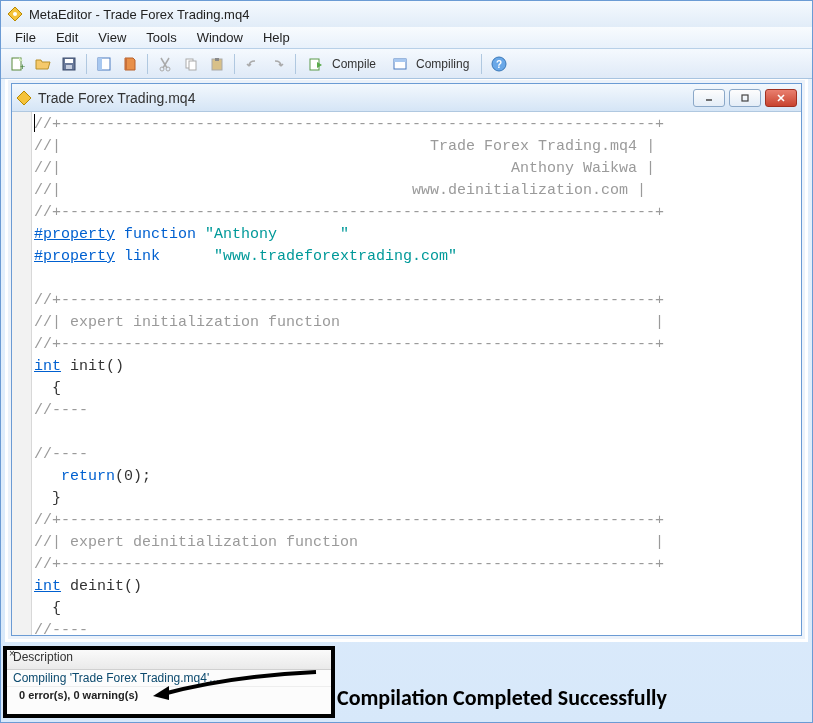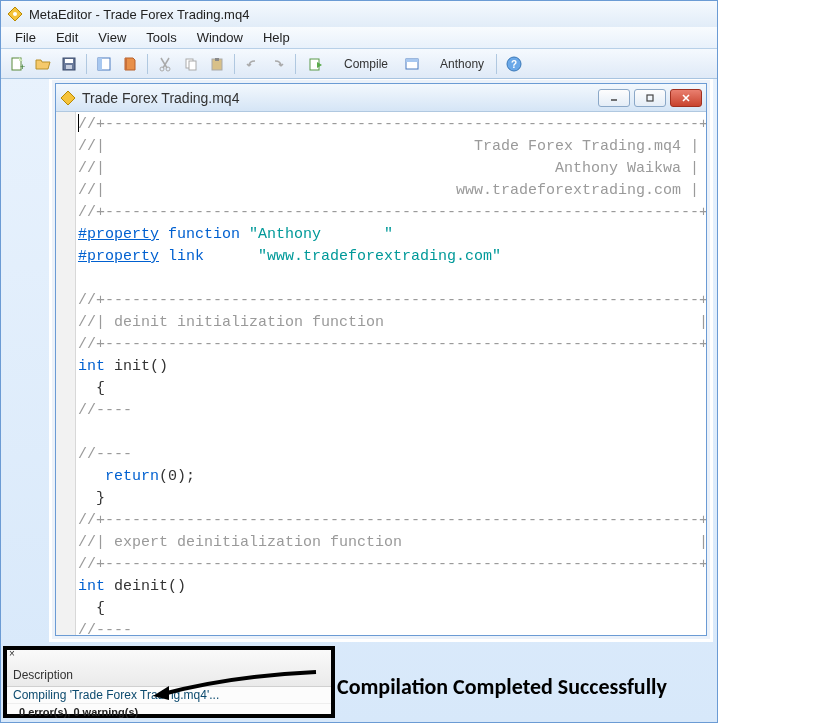--- a/index.html
+++ b/index.html
@@ -8,21 +8,21 @@
   font-size: 13px;
   background: #fff;
   width: 813px;
   height: 723px;
   overflow: hidden;
   position: relative;
 }
 .outer-window {
   border: 1px solid #6b9bd4;
   background: linear-gradient(to bottom, #eaf3fd 0%, #d7e8fa 100%);
-  width: 718px;
+  width: 813px;
   height: 723px;
   position: relative;
 }
 .titlebar {
   height: 26px;
   display: flex;
   align-items: center;
   padding: 0 6px;
   background: linear-gradient(to bottom, #f5f9fe 0%, #e1ecf8 100%);
 }
@@ -53,28 +53,27 @@
   background: linear-gradient(to bottom, #f5f9fe 0%, #dfeaf7 100%);
   border-bottom: 1px solid #a8c4e0;
 }
 .tb-btn {
   width: 24px; height: 24px;
   display: inline-flex; align-items: center; justify-content: center;
   border: 1px solid transparent;
   border-radius: 3px;
   cursor: default;
 }
-.tb-btn.with-text { width: auto; padding: 0 6px; gap: 20px; font-size: 12px; color: #333; }
+.tb-btn.with-text { width: auto; padding: 0 6px; gap: 8px; font-size: 12px; color: #333; }
 .tb-sep { width: 1px; height: 20px; background: #b0c8e0; margin: 0 3px; }
 
 .mdi-area {
   position: absolute;
   top: 78px; left: 4px; right: 4px; bottom: 80px;
   background: #fff;
-  margin-left: 44px;
 }
 .doc-window {
   position: absolute;
   left: 6px; top: 4px; right: 6px; bottom: 6px;
   border: 1px solid #6b9bd4;
   background: #fff;
   box-shadow: 0 0 0 3px rgba(130,170,220,0.15);
 }
 .doc-titlebar {
   height: 28px;
@@ -118,21 +117,21 @@
   font-family: "Courier New", monospace;
   font-size: 15px;
   line-height: 22px;
   white-space: pre;
   color: #333;
 }
 .c-comment { color: #9a9a9a; }
 .c-keyword { color: #0060d0; }
 .c-prop { color: #0060d0; text-decoration: underline; }
 .c-string { color: #009999; }
-.c-type { color: #0060d0; }
+.c-type { color: #0060d0; text-decoration: underline; }
 .c-num { color: #333; }
 
 .cursor-caret {
   position: absolute;
   left: 22px; top: 2px;
   width: 1px; height: 18px;
   background: #000;
 }
 
 .bottom-panel {
@@ -145,21 +144,21 @@
 .bp-close {
   position: absolute;
   left: -2px; top: -2px;
   width: 14px; height: 14px;
   font-size: 10px; line-height: 12px;
   text-align: center;
   color: #333; cursor: default;
 }
 .bp-header {
   height: 20px;
-  padding: 18px 6px;
+  padding: 0 6px;
   font-size: 12px;
   color: #333;
   background: linear-gradient(to bottom, #fafafa, #eaeaea);
   border-bottom: 1px solid #d0d0d0;
 }
 .bp-row {
   padding: 1px 6px;
   font-size: 12px;
   color: #0c4a6e;
   border-bottom: 1px solid #eee;
@@ -171,21 +170,21 @@
   color: #222;
 }
 .arrow-svg {
   position: absolute;
   left: 150px; bottom: 18px;
   width: 170px; height: 40px;
   pointer-events: none;
 }
 .annotation {
   position: absolute;
-  left: 336px; bottom: 22px;
+  left: 336px; bottom: 11px;
   font-family: Calibri, Arial, sans-serif;
   font-size: 22px;
   font-weight: bold;
   color: #000;
   line-height: 26px;
 }
 </style>
 </head>
 <body>
 
@@ -280,21 +279,21 @@
           <rect x="2" y="3" width="9" height="11" fill="#fff" stroke="#5a9a4a"></rect>
           <path d="M9 6 L14 9 L9 12 Z" fill="#5aaa4a"></path>
         </svg>
       <span>Compile</span>
     </span>
     <span class="tb-btn with-text">
       <svg width="16" height="16" viewBox="0 0 16 16">
           <rect x="2" y="3" width="12" height="10" fill="#fff" stroke="#4a7ac0"></rect>
           <rect x="2" y="3" width="12" height="3" fill="#a8c8f0"></rect>
         </svg>
-      <span>Anthony</span>
+      <span>Compiling</span>
     </span>
     <span class="tb-sep"></span>
     <span class="tb-btn">
       <svg width="16" height="16" viewBox="0 0 16 16">
           <circle cx="8" cy="8" r="7" fill="#6aa8e8" stroke="#3a78b8"></circle>
           <text x="8" y="12" font-size="10" fill="#fff" text-anchor="middle" font-weight="bold">?</text>
         </svg>
     </span>
   </div>
 
@@ -324,27 +323,27 @@
               </svg>
           </span>
         </div>
       </div>
       <div class="editor">
         <div class="gutter"></div>
         <div class="cursor-caret"></div>
         <div class="code"><span class="c-comment">//+------------------------------------------------------------------+</span>
 <span class="c-comment">//|                                         </span><span class="c-comment">Trade Forex Trading.mq4</span><span class="c-comment"> |</span>
 <span class="c-comment">//|                                                  </span><span class="c-comment">Anthony Waikwa</span><span class="c-comment"> |</span>
-<span class="c-comment">//|                                       </span><span class="c-comment">www.tradeforextrading.com</span><span class="c-comment"> |</span>
+<span class="c-comment">//|                                       </span><span class="c-comment">www.deinitialization.com</span><span class="c-comment"> |</span>
 <span class="c-comment">//+------------------------------------------------------------------+</span>
 <span class="c-prop">#property</span> <span class="c-keyword">function</span> <span class="c-string">"Anthony       "</span>
 <span class="c-prop">#property</span> <span class="c-keyword">link</span>      <span class="c-string">"www.tradeforextrading.com"</span>
 
 <span class="c-comment">//+------------------------------------------------------------------+</span>
-<span class="c-comment">//| </span><span class="c-comment">deinit initialization function</span><span class="c-comment">                                   |</span>
+<span class="c-comment">//| </span><span class="c-comment">expert initialization function</span><span class="c-comment">                                   |</span>
 <span class="c-comment">//+------------------------------------------------------------------+</span>
 <span class="c-type">int</span> <span>init()</span>
   {
 <span class="c-comment">//----</span>
 
 <span class="c-comment">//----</span>
    <span class="c-keyword">return</span>(<span class="c-num">0</span>);
   }
 <span class="c-comment">//+------------------------------------------------------------------+</span>
 <span class="c-comment">//| </span><span class="c-comment">expert deinitialization function</span><span class="c-comment">                                 |</span>

